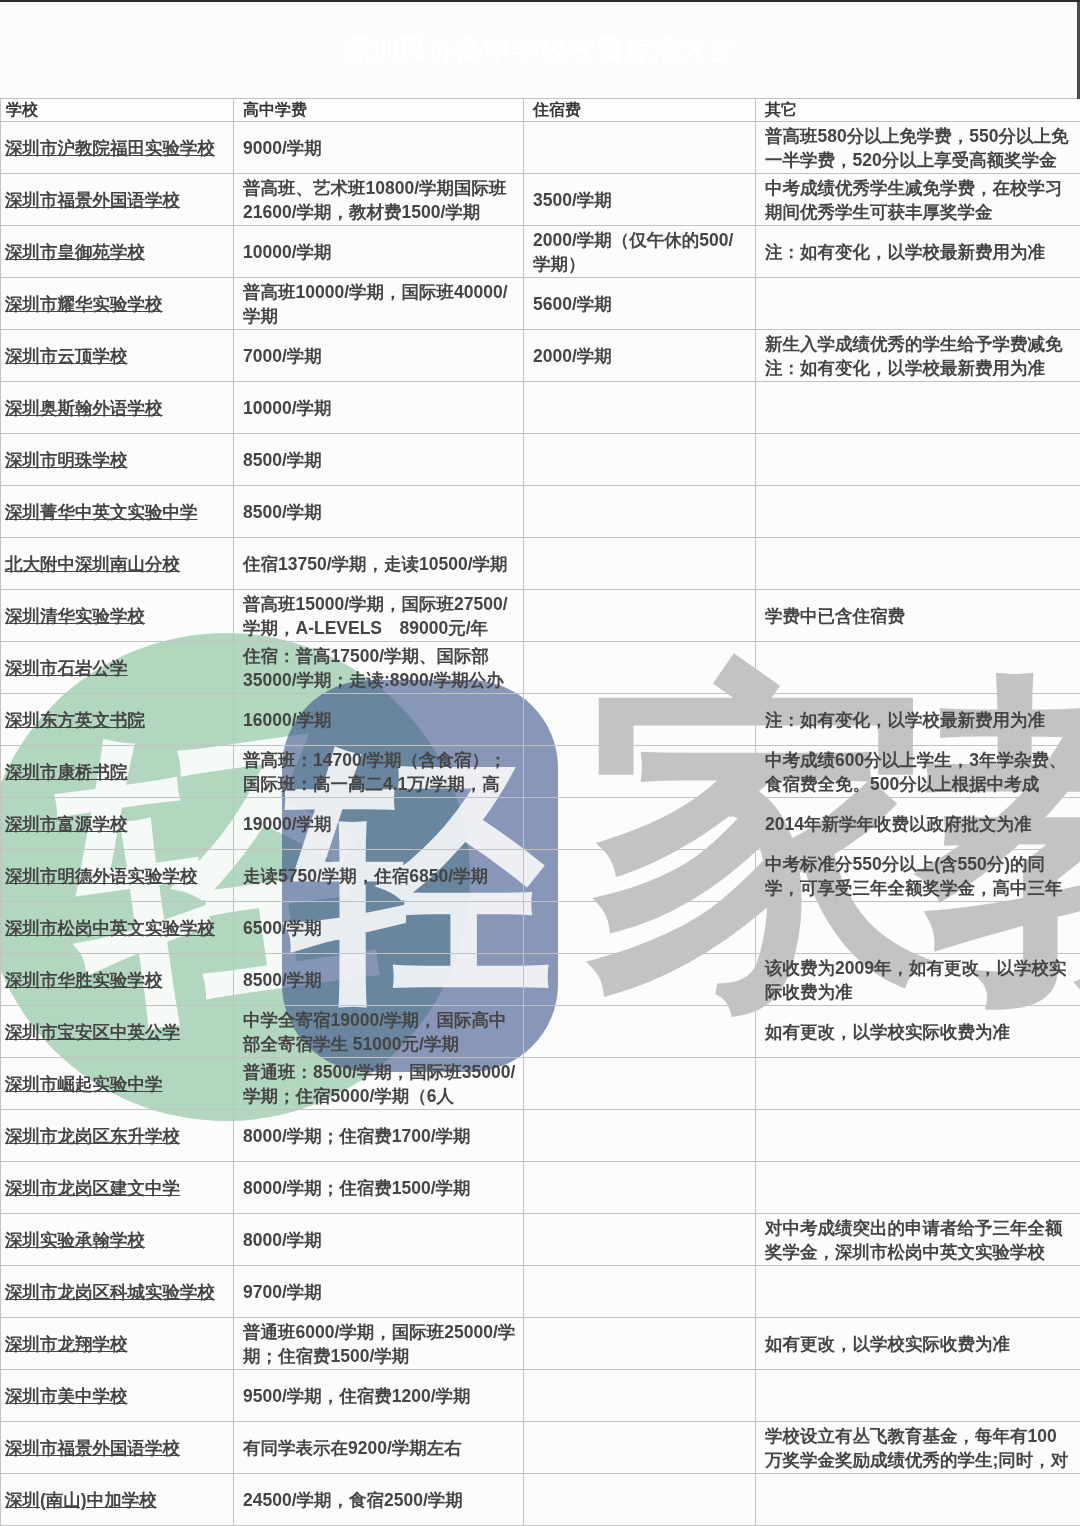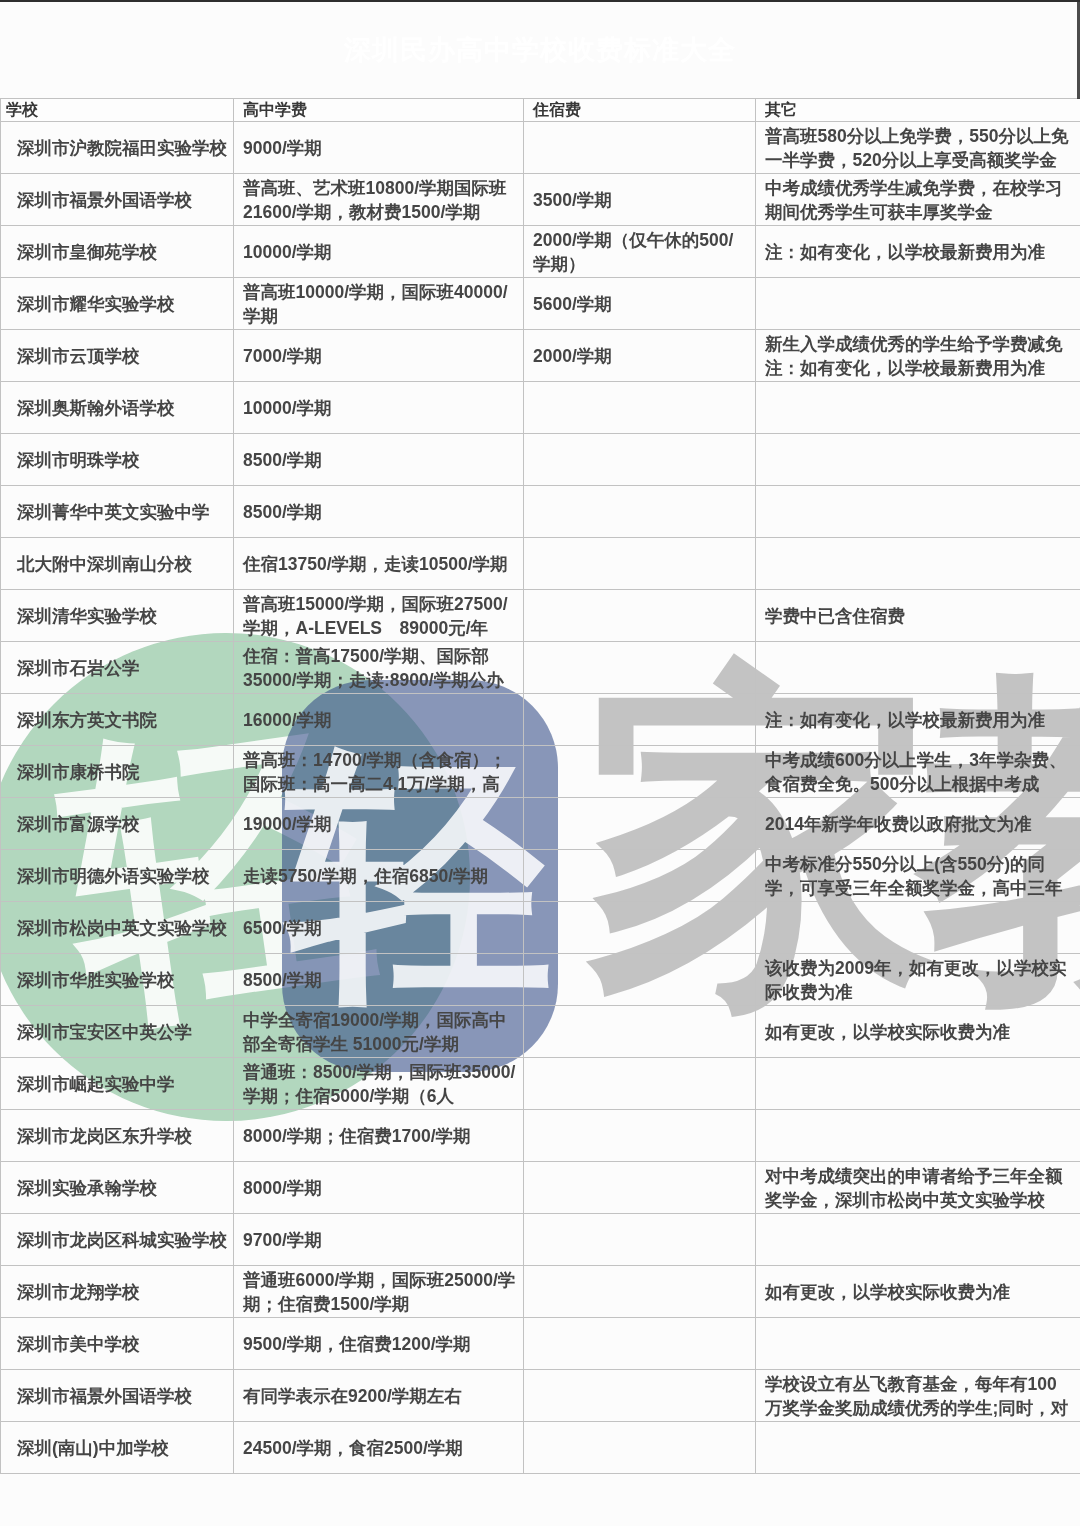--- a/index.html
+++ b/index.html
@@ -26,21 +26,21 @@
            color:rgba(110,110,110,.40);font-weight:bold;white-space:nowrap;}
 
   table.fees{position:absolute;top:98px;left:0;width:1080px;z-index:2;
              border-collapse:collapse;table-layout:fixed;background:transparent;}
   .fees th,.fees td{border:1px solid #c2c2c2;vertical-align:middle;
                     color:#454545;overflow:hidden;}
   .fees th{height:22px;font-size:16px;font-weight:bold;text-align:left;
            padding:0 16px 0 5px;color:#383838;background:#fdfdfd;}
   .fees td{height:49px;font-size:17.5px;line-height:24px;font-weight:600;
            padding:1px 6px 1px 9px;}
-  .fees td.c-school{padding-left:16px;}
+  .fees td.c-school{padding-left:4px;text-decoration:underline;}
   .fees th.h-tuition,.fees th.h-boarding,.fees th.h-other{padding-left:9px;}
 </style>
 </head>
 <body>
 
 <div class="page">
 
   <div class="top-edge"></div>
   <div class="right-edge"></div>
 
@@ -186,20 +186,26 @@
           <td class="c-boarding"></td>
           <td class="c-other"></td>
         </tr>
         <tr>
           <td class="c-school">深圳市龙岗区东升学校</td>
           <td class="c-tuition">8000/学期；住宿费1700/学期</td>
           <td class="c-boarding"></td>
           <td class="c-other"></td>
         </tr>
         <tr>
+          <td class="c-school">深圳市龙岗区建文中学</td>
+          <td class="c-tuition">8000/学期；住宿费1500/学期</td>
+          <td class="c-boarding"></td>
+          <td class="c-other"></td>
+        </tr>
+        <tr>
           <td class="c-school">深圳实验承翰学校</td>
           <td class="c-tuition">8000/学期</td>
           <td class="c-boarding"></td>
           <td class="c-other">对中考成绩突出的申请者给予三年全额奖学金，深圳市松岗中英文实验学校</td>
         </tr>
         <tr>
           <td class="c-school">深圳市龙岗区科城实验学校</td>
           <td class="c-tuition">9700/学期</td>
           <td class="c-boarding"></td>
           <td class="c-other"></td>

